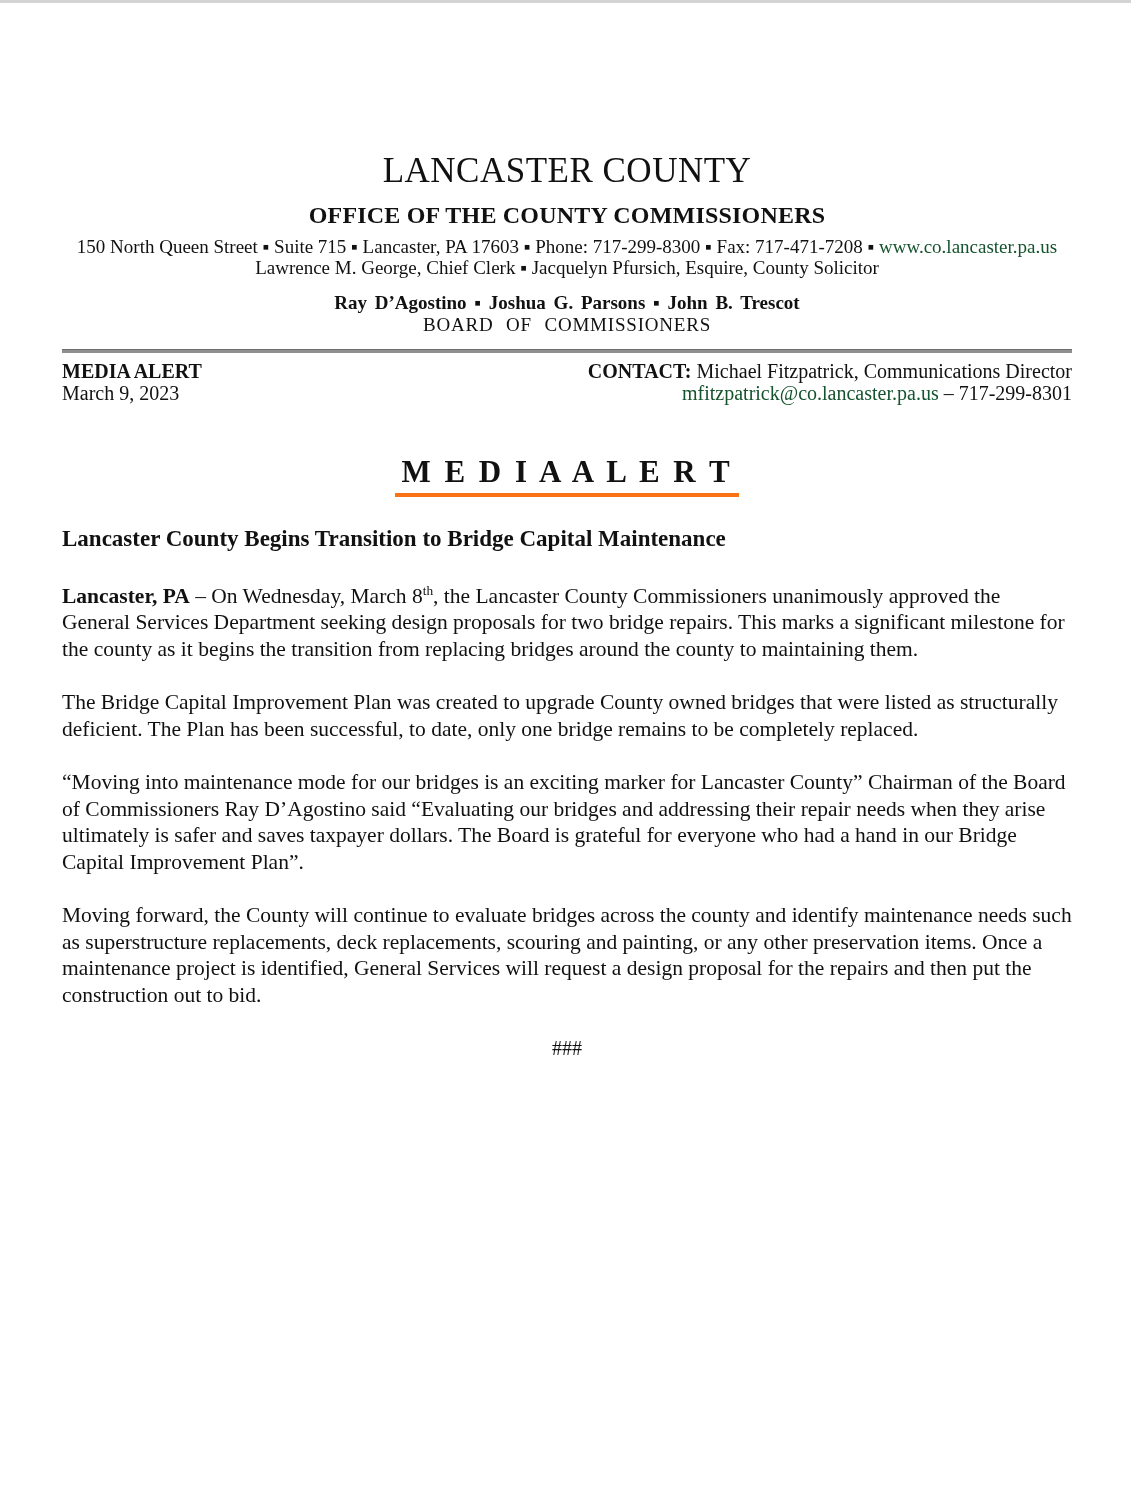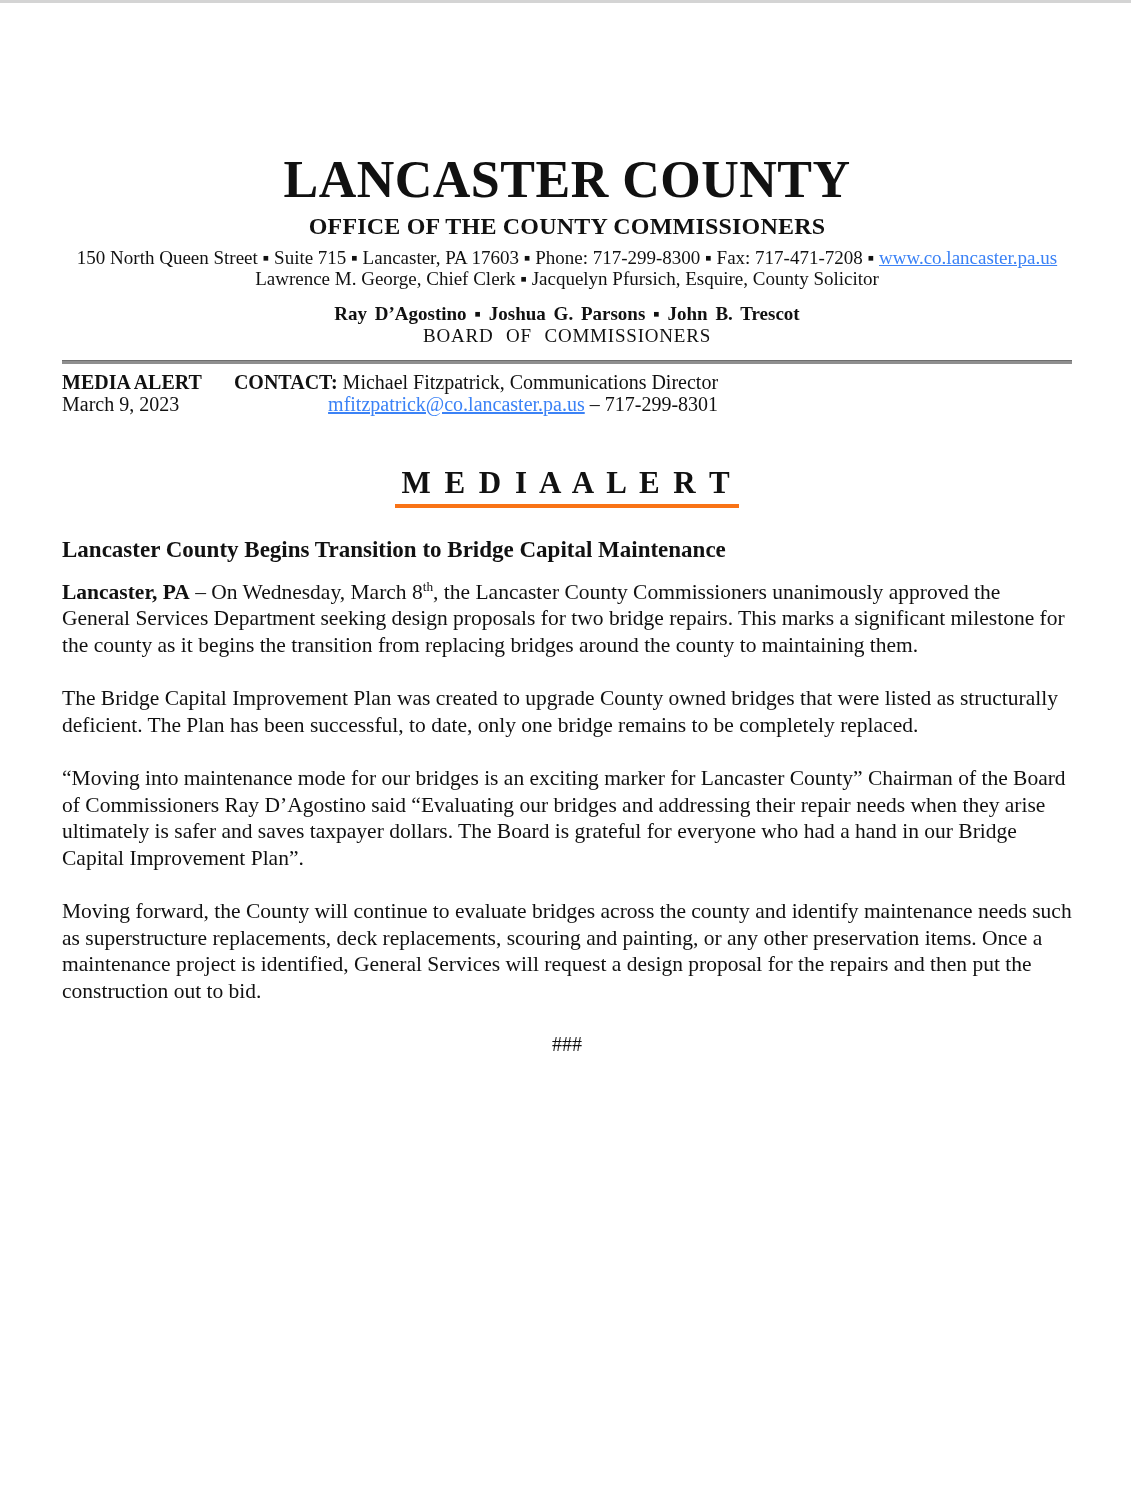--- a/index.html
+++ b/index.html
@@ -7,48 +7,48 @@
   body {
     width:1131px; height:1493px;
     font-family:"Liberation Serif","DejaVu Serif",serif;
     color:#111; overflow:hidden; position:relative;
   }
   .top-strip { height:3px; width:100%; background:#d4d4d4; }
   .page { padding:150px 59px 0 62px; }
 
   
   .letterhead { text-align:center; }
-  .org-name { font-size:52px; font-weight:bold; line-height:1.05; letter-spacing:0.5px; }
-  .office-line { font-size:24px; font-weight:bold; margin-top:5px; letter-spacing:0.2px; }
+  .org-name { font-size:35px; font-weight:normal; line-height:1.05; letter-spacing:0.5px; }
+  .office-line { font-size:24px; font-weight:bold; margin-top:12px; letter-spacing:0.2px; }
   .address-line { font-size:19px; margin-top:7px; line-height:21px; }
   .clerk-line { font-size:19px; line-height:21px; }
   .commissioners-line { font-size:19px; font-weight:bold; margin-top:14px; line-height:22px; word-spacing:3px; }
   .board-line { font-size:19px; line-height:22px; letter-spacing:0.8px; word-spacing:7px; }
 
   .rule { height:4px; margin-top:13px; background:#8f8f8f; border-top:1px solid #6e6e6e; }
 
   
-  .meta-row { display:flex; margin-top:7px; font-size:20px; line-height:22px; }
+  .meta-row { display:flex; justify-content:space-between; margin-top:7px; font-size:20px; line-height:22px; }
   .meta-left {}
   .meta-right { text-align:right;margin-left:32px; }
   .b { font-weight:bold; }
 
-  a, .link { color:#3b82f6; text-decoration:underline; cursor:pointer; }
+  a, .link { color:#14532d; cursor:pointer; }
 
   
   .headline-wrap { text-align:center; margin-top:50px; }
   .headline {
     display:inline-block; font-size:31px; font-weight:bold;
     letter-spacing:3px; border-bottom:4px solid #f97316; padding:0 6px 3px 6px;
   }
 
   .article-title { text-align:left; font-size:23px; font-weight:bold; margin-top:29px; }
 
   
-  .body-copy { margin-top:16px; font-size:21.5px; line-height:26.5px; }
+  .body-copy { margin-top:31px; font-size:21.5px; line-height:26.5px; }
   .body-copy p { margin:0 0 27px 0; }
   sup { font-size:0.62em; vertical-align:super; line-height:0; }
   .end-mark { text-align:center; font-size:20px; margin-top:20px; }
 </style>
 </head>
 <body>
 
 <div class="top-strip"></div>
 
 <div class="page">

